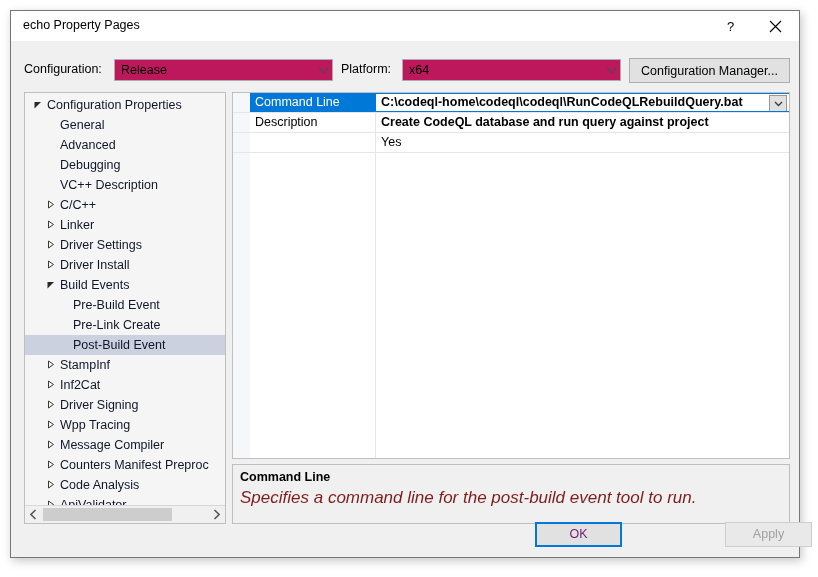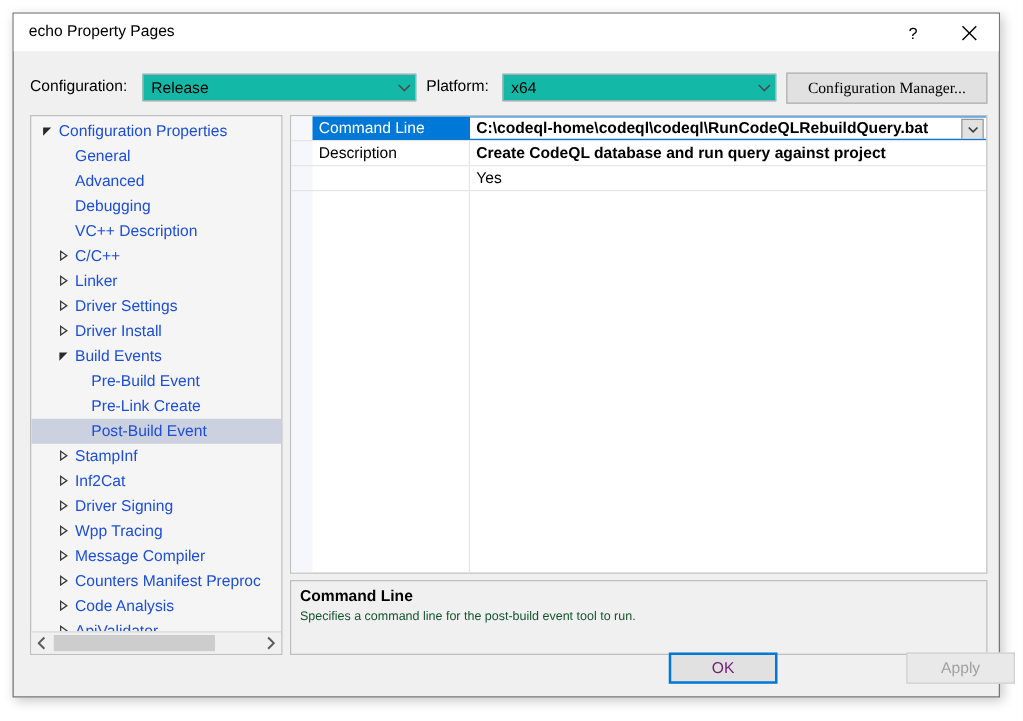--- a/index.html
+++ b/index.html
@@ -81,21 +81,21 @@
     font-size: 12.5px;
     color: #000;
     white-space: nowrap;
   }
   .lbl-config { left: 13px; top: 21px; }
   .lbl-platform { left: 330px; top: 21px; }
 
   .combo {
     position: absolute;
     height: 22px;
-    background: #14b8a6;
+    background: #be185d;
     border: 1px solid #acacac;
     box-sizing: border-box;
     font-size: 12.5px;
     color: #000;
     display: flex;
     align-items: center;
   }
   .combo .cval {
     padding-left: 6px;
     flex: 1;
@@ -111,21 +111,21 @@
   .combo-config { left: 103px; top: 18px; width: 219px; }
   .combo-platform { left: 391px; top: 18px; width: 219px; }
 
   .btn {
     position: absolute;
     background: #e1e1e1;
     border: 1px solid #adadad;
     box-sizing: border-box;
     font-size: 12.5px;
     color: #000;
-    font-family: Liberation Serif, serif;
+    font-family: Liberation Sans, sans-serif;
     text-align: center;
     cursor: default;
     padding: 0;
   }
   .btn-configmgr {
     left: 618px;
     top: 17px;
     width: 161px;
     height: 25px;
   }
@@ -146,21 +146,21 @@
     position: absolute;
     left: 0; top: 2px; right: 0;
     bottom: 18px;
     overflow: hidden;
   }
   .tnode {
     position: relative;
     height: 20px;
     line-height: 20px;
     font-size: 12.5px;
-    color: #1d4ed8;
+    color: #0f172a;
     white-space: nowrap;
     overflow: hidden;
   }
   .tnode.sel { background: #ccd1e0; }
   .tnode .tlabel { position: relative; }
   .tnode .texp {
     position: absolute;
     width: 14px;
     text-align: center;
     top: 0;
@@ -312,22 +312,23 @@
     top: 5px;
     font-size: 12.5px;
     font-weight: bold;
     color: #000;
   }
   .desc-body {
     position: absolute;
     left: 7px;
     top: 23px;
     right: 6px;
-    font-size: 10px;
-    color: #14532d;
+    font-size: 17px;
+    color: #7f1d1d;
+    font-style: italic;
   }
 
   
   .footer-btn {
     position: absolute;
     height: 25px;
     width: 87px;
     top: 511px;
     background: #e1e1e1;
     border: 1px solid #adadad;

